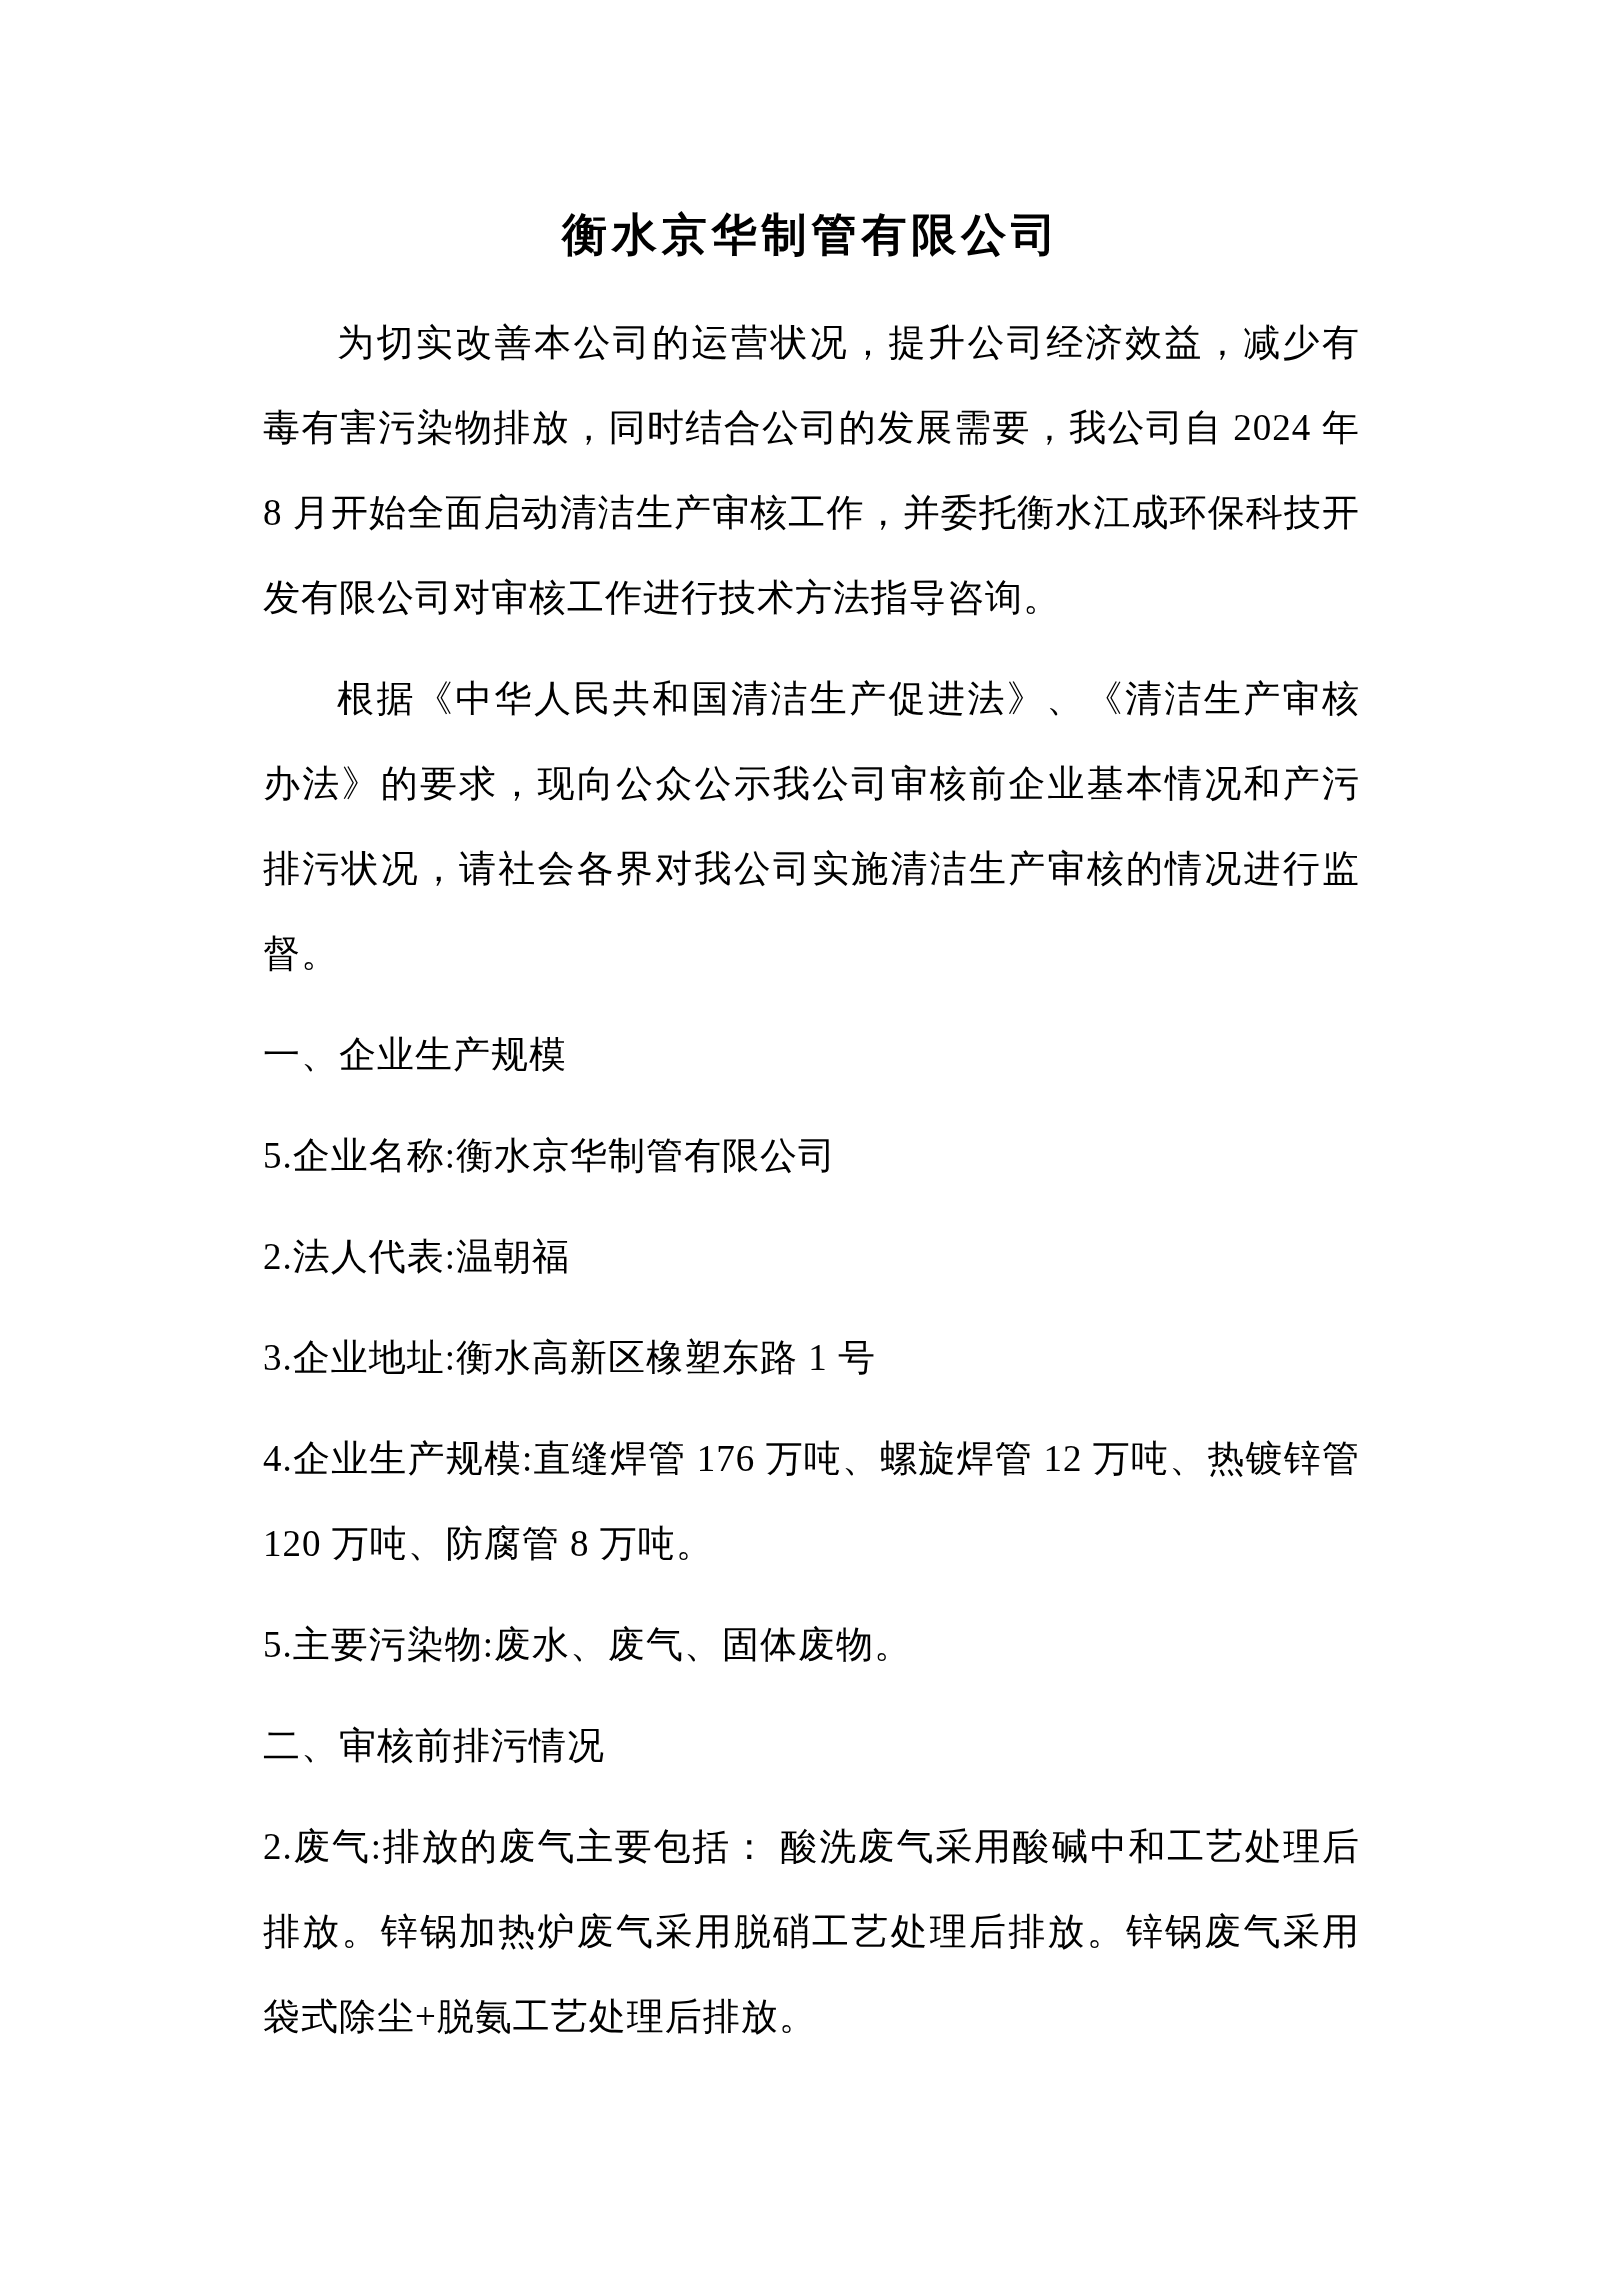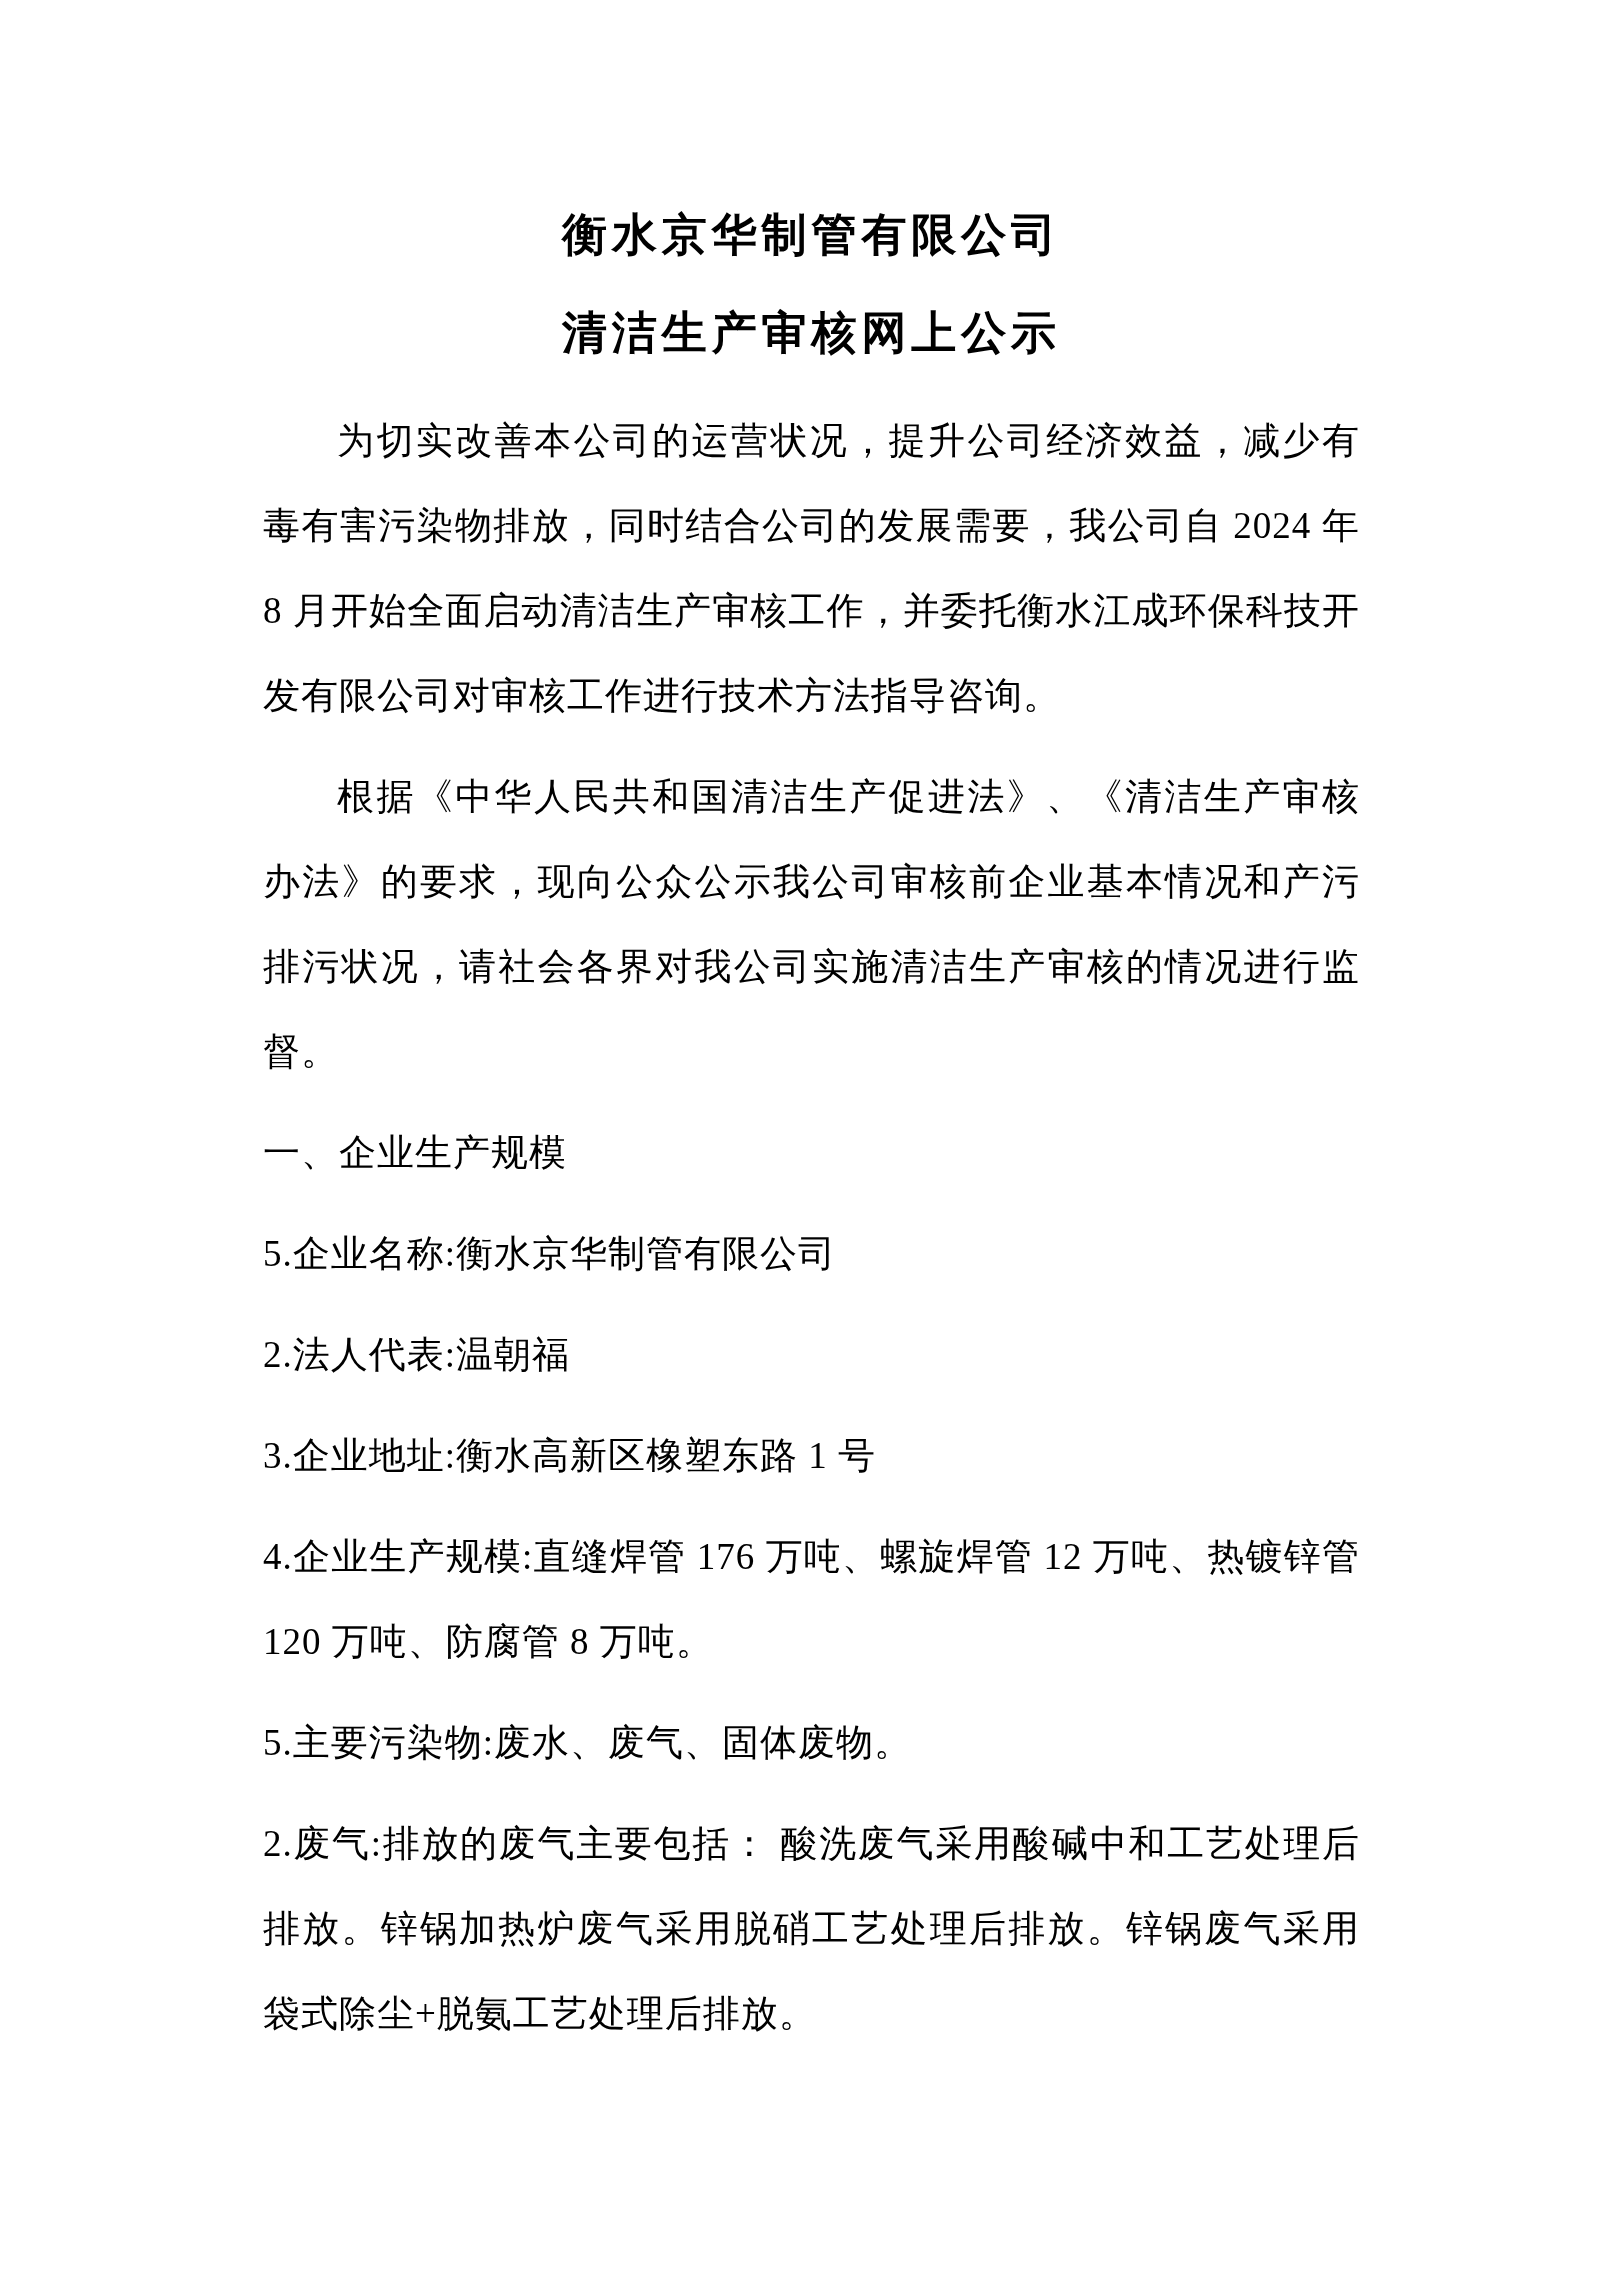--- a/index.html
+++ b/index.html
@@ -44,38 +44,38 @@
   }
 </style>
 </head>
 <body>
 
 <div class="page">
   <div class="content">
 
     <h1 class="doc-title">衡水京华制管有限公司</h1>
 
-    <h1 class="doc-title">清洁生产审核网上公示</h1>
 
     <p class="para indent">为切实改善本公司的运营状况，提升公司经济效益，减少有毒有害污染物排放，同时结合公司的发展需要，我公司自 2024 年 8 月开始全面启动清洁生产审核工作，并委托衡水江成环保科技开发有限公司对审核工作进行技术方法指导咨询。</p>
 
     <p class="para indent">根据《中华人民共和国清洁生产促进法》、《清洁生产审核办法》的要求，现向公众公示我公司审核前企业基本情况和产污排污状况，请社会各界对我公司实施清洁生产审核的情况进行监督。</p>
 
     <p class="para">一、企业生产规模</p>
 
     <p class="para">5.企业名称:衡水京华制管有限公司</p>
 
     <p class="para">2.法人代表:温朝福</p>
 
     <p class="para">3.企业地址:衡水高新区橡塑东路 1 号</p>
 
     <p class="para">4.企业生产规模:直缝焊管 176 万吨、螺旋焊管 12 万吨、热镀锌管 120 万吨、防腐管 8 万吨。</p>
 
     <p class="para">5.主要污染物:废水、废气、固体废物。</p>
 
 
+    <p class="para">二、审核前排污情况</p>
 
 
     <p class="para">2.废气:排放的废气主要包括： 酸洗废气采用酸碱中和工艺处理后排放。锌锅加热炉废气采用脱硝工艺处理后排放。锌锅废气采用袋式除尘+脱氨工艺处理后排放。</p>
 
   </div>
 </div>
 
 
 </body></html>

